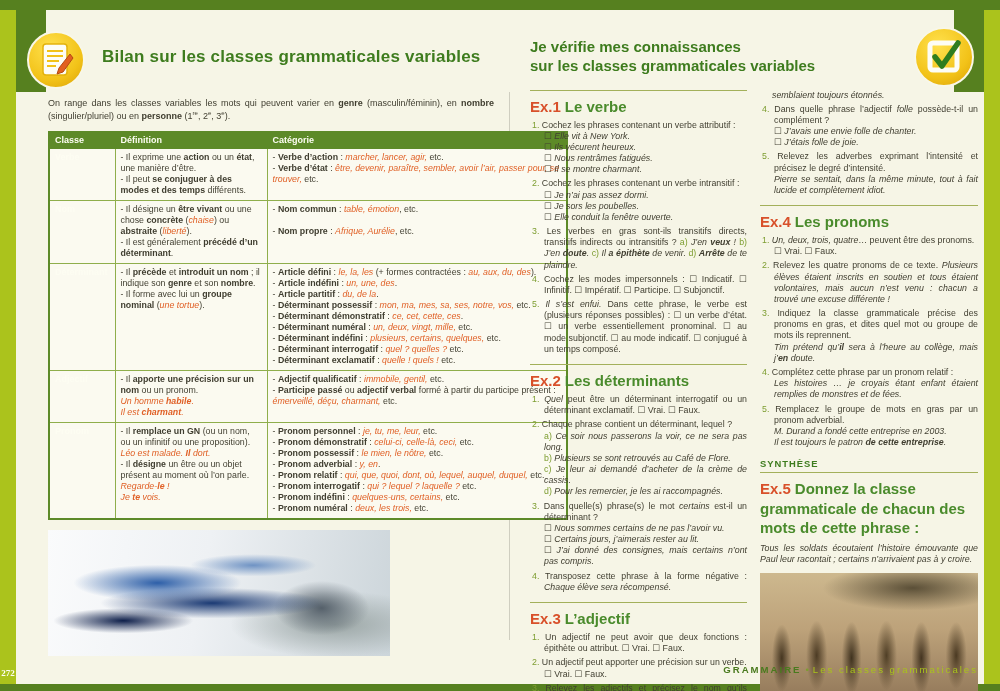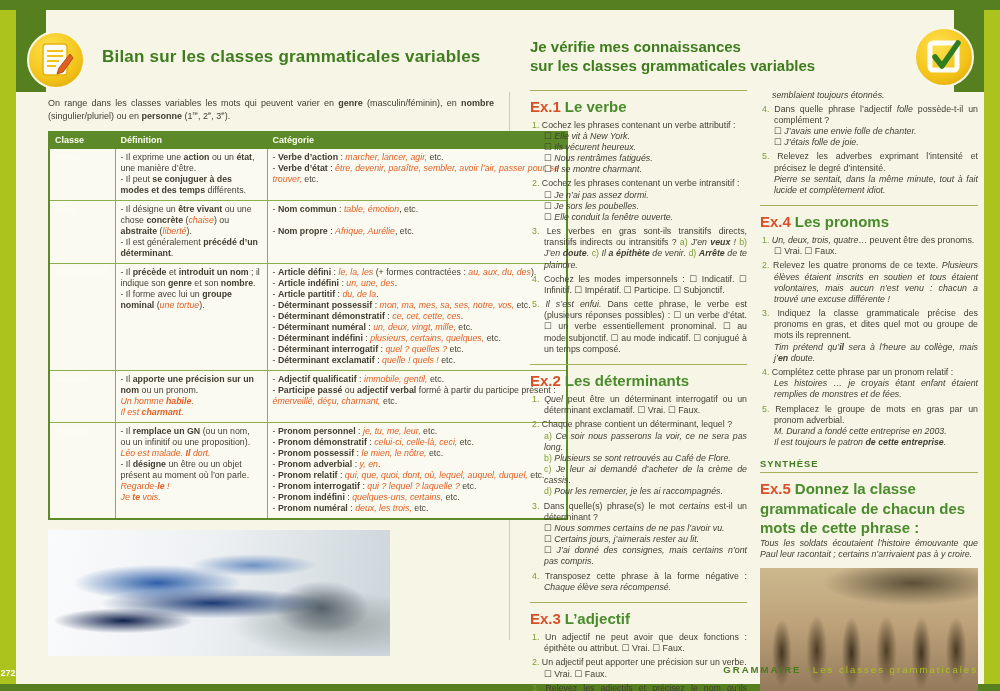--- a/index.html
+++ b/index.html
@@ -27,21 +27,21 @@
   .gutter { position:absolute; left:509px; top:92px; height:548px; width:1px; background:#cfcec0; }
 
   .badge { position:absolute; z-index:5; }
   .badge.left  { left:26px;  top:30px; }
   .badge.right { left:913px; top:26px; }
 
   .page-num {
     position:absolute; width:16px; text-align:center;
     color:#fdfdf2; font-size:9px; font-weight:bold; z-index:6;
   }
-  .page-num.l { left:0;  top:668px; }
+  .page-num.l { left:0;  top:668px;font-family:Liberation Serif, serif; }
   .page-num.r { right:0; top:668px;padding-left:40px; }
 
   
   .page-left { position:absolute; left:48px; top:36px; width:446px; }
   .pl-title {
     padding-left:54px; font-size:17px; font-weight:bold; color:#3e7c1e;
     letter-spacing:0.2px; line-height:1.1; margin-top:12px;
   }
   .pl-intro { margin-top:30px; font-size:9px; line-height:1.35; text-align:justify; }
 
@@ -94,21 +94,21 @@
   }
   ol.ex-items li::before { content:counter(item) ". "; color:#7d9d30; }
   .g { color:#7d9d30; }
   .cont-line { margin-left:12px; font-style:italic; margin-bottom:3px; }
 
   .synthese {
     border-bottom:1px solid #a3b05a; margin-top:10px; padding-bottom:2px;
     color:#3e7c1e; font-weight:bold; font-size:9.4px; letter-spacing:1px;
   }
   .ex5-head { margin-top:6px; font-size:15px; line-height:1.3; }
-  .ex5-text { font-style:italic; text-align:justify; }
+  .ex5-text { margin-top:5px; font-style:italic; text-align:justify; }
 
   .ww1-photo {
     margin-top:8px; width:218px; height:125px;
     background:
       radial-gradient(ellipse 14px 48px at 10% 68%, rgba(58,44,24,.9) 0%, rgba(58,44,24,0) 70%),
       radial-gradient(ellipse 15px 50px at 26% 66%, rgba(66,50,28,.9) 0%, rgba(66,50,28,0) 70%),
       radial-gradient(ellipse 14px 52px at 42% 68%, rgba(52,40,22,.9) 0%, rgba(52,40,22,0) 70%),
       radial-gradient(ellipse 15px 50px at 58% 66%, rgba(70,54,30,.9) 0%, rgba(70,54,30,0) 70%),
       radial-gradient(ellipse 14px 52px at 74% 68%, rgba(56,42,24,.9) 0%, rgba(56,42,24,0) 70%),
       radial-gradient(ellipse 15px 48px at 90% 66%, rgba(64,48,26,.9) 0%, rgba(64,48,26,0) 70%),

